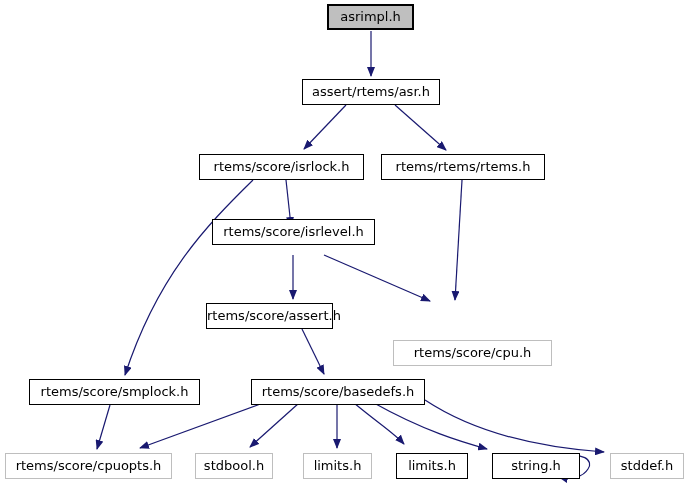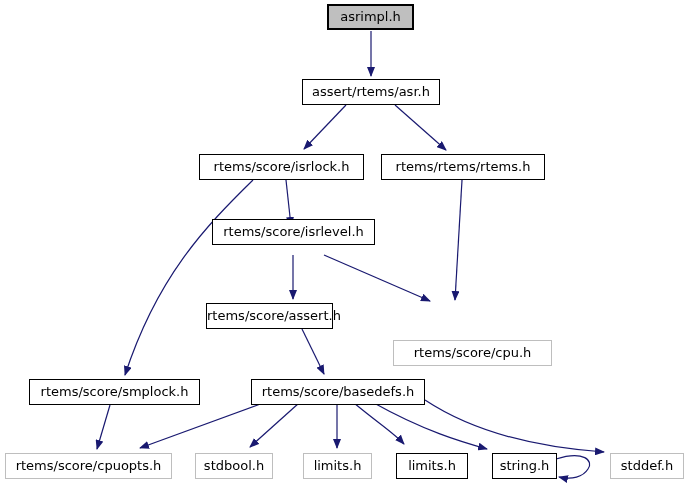--- a/index.html
+++ b/index.html
@@ -76,16 +76,16 @@
   <div class="node" style="left:381px; top:154px; width:164px;">rtems/rtems/rtems.h</div>
   <div class="node" style="left:212px; top:219px; width:163px;">rtems/score/isrlevel.h</div>
   <div class="node" style="left:206px; top:303px; width:127px;">rtems/score/assert.h</div>
   <div class="node external" style="left:393px; top:304px; width:159px;margin-top:36px;">rtems/score/cpu.h</div>
   <div class="node" style="left:29px;  top:379px; width:171px;">rtems/score/smplock.h</div>
   <div class="node" style="left:251px; top:379px; width:174px;">rtems/score/basedefs.h</div>
   <div class="node external" style="left:5px;   top:453px; width:167px;">rtems/score/cpuopts.h</div>
   <div class="node external" style="left:195px; top:453px; width:78px;">stdbool.h</div>
   <div class="node external" style="left:303px; top:453px; width:69px;">limits.h</div>
   <div class="node" style="left:396px; top:453px; width:72px;">limits.h</div>
-  <div class="node" style="left:492px; top:453px; width:65px;">string.h</div>
+  <div class="node" style="left:492px; top:453px; width:88px;">string.h</div>
   <div class="node external" style="left:610px; top:453px; width:74px;">stddef.h</div>
 
 </div>
 
 </body></html>

